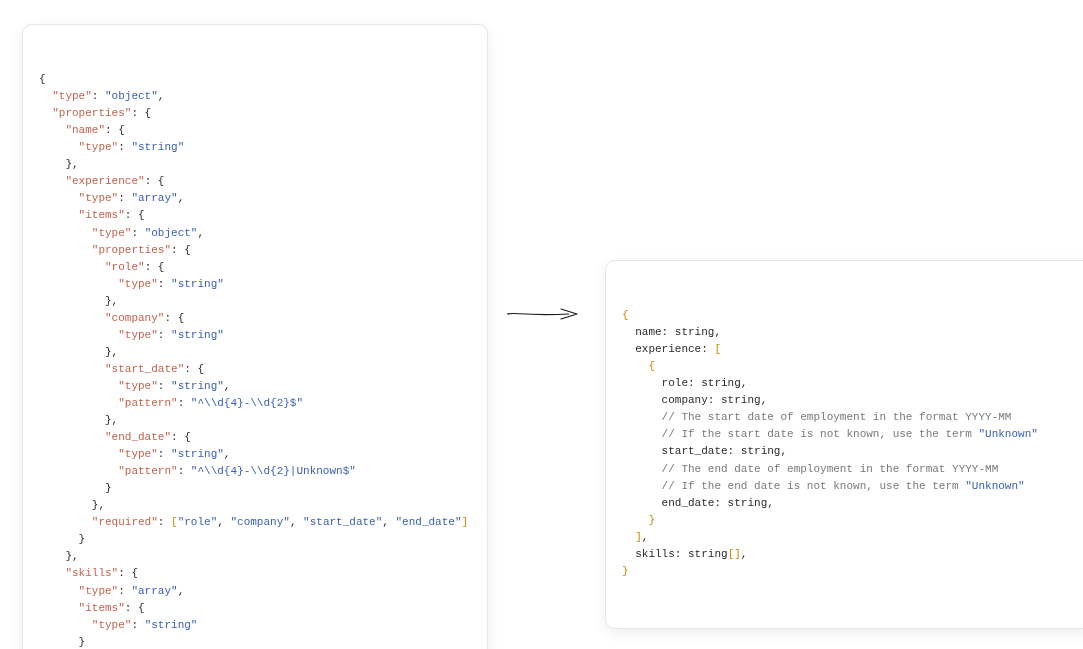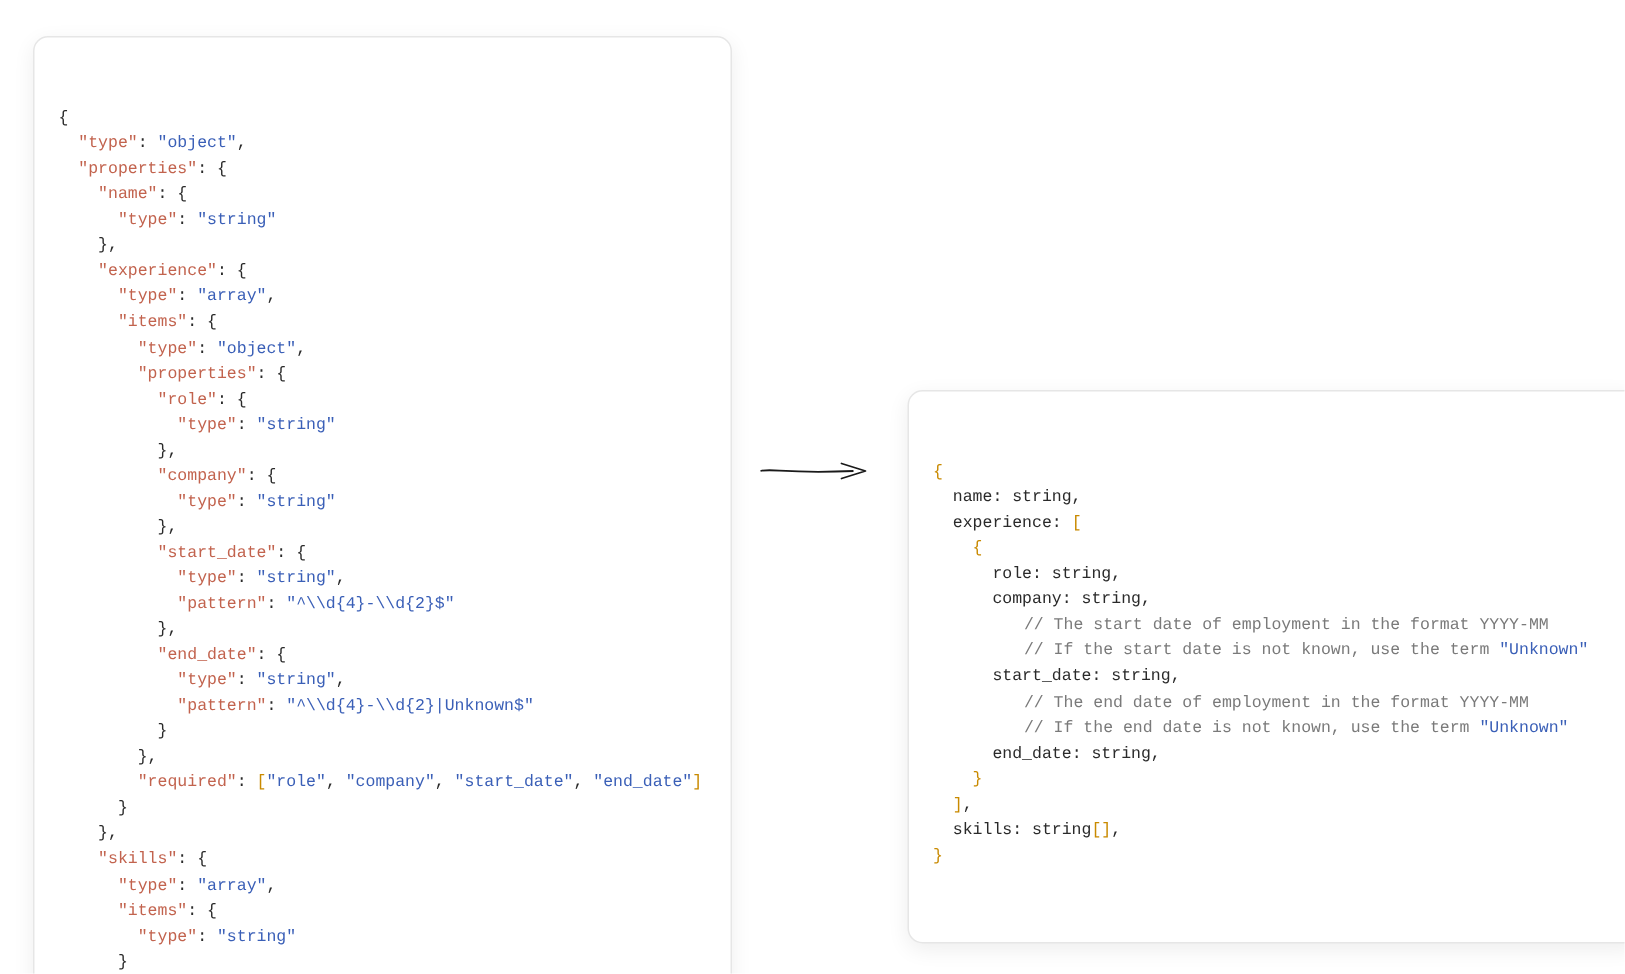--- a/index.html
+++ b/index.html
@@ -26,21 +26,21 @@
     white-space: pre;
     overflow: hidden;
     color: #2a2a2a;
   }
   .code-card .line { white-space: pre; }
   .p  { color: #2a2a2a; }         
   .k  { color: #c2634e; }         
   .s  { color: #3a5fb7; }         
   .b  { color: #c98a00; }         
   .id { color: #2a2a2a; }         
-  .cm { color: #7a7a7a; margin-left: 21px; }         
+  .cm { color: #7a7a7a; }         
   .arrow {
     position: absolute;
     stroke: #1a1a1a;
     fill: none;
   }
   .card-left  { left: 22px;  top: 24px;  width: 432px; }
   .card-right { left: 605px; top: 260px; width: 455px; }
 </style>
 </head>
 <body>

